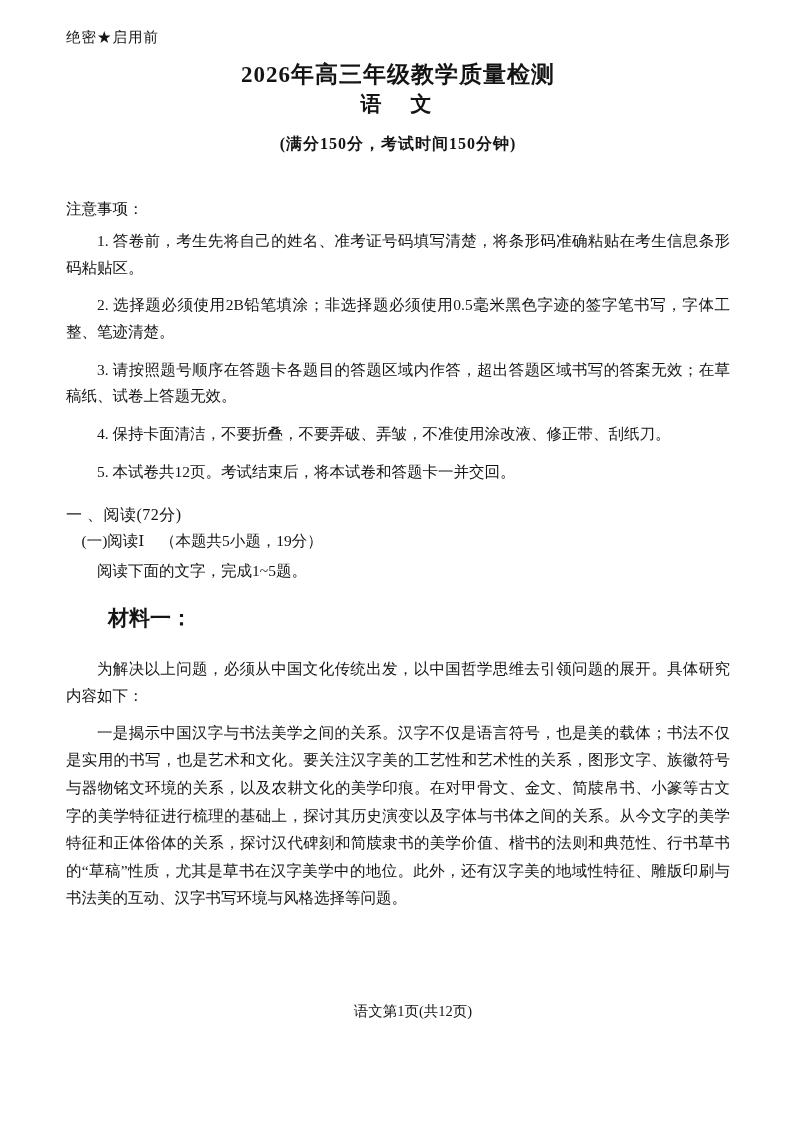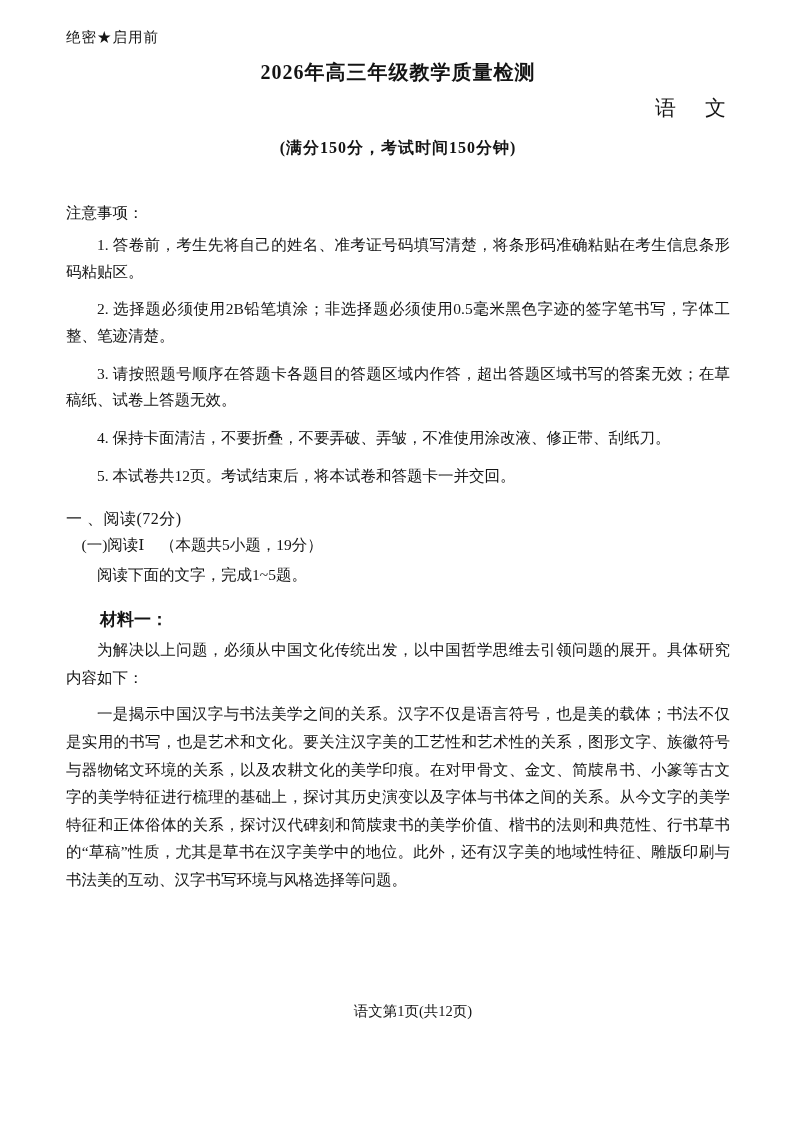--- a/index.html
+++ b/index.html
@@ -15,29 +15,29 @@
       padding: 28px 64px 0 66px;
       overflow: hidden;
     }
     .classification {
       font-size: 14.5px;
       letter-spacing: 1px;
       margin-bottom: 12px;
     }
     .title {
       text-align: center;
-      font-size: 20px;
+      font-size: 23px;
       font-weight: bold;
-      margin-bottom: 8px;
+      margin-bottom: 0;
       letter-spacing: 1px;
     }
     .subject {
-      text-align: right;
+      text-align: center;
       font-size: 21px;
-      font-weight: normal;
+      font-weight: bold;
       letter-spacing: 4px;
       margin-bottom: 16px;
     }
     .exam-info {
       text-align: center;
       font-size: 16px;
       font-weight: bold;
       margin-bottom: 44px;
       letter-spacing: 1px;
     }
@@ -65,25 +65,25 @@
       text-indent: 1em;
       margin-bottom: 7px;
     }
     .instruction {
       font-size: 15.5px;
       text-indent: 2em;
       line-height: 1.6;
       margin-bottom: 18px;
     }
     .material-label {
-      font-size: 17px;
+      font-size: 21px;
       font-weight: bold;
       text-indent: 2em;
       line-height: 1.6;
-      margin-bottom: 3px;
+      margin-bottom: 19px;
     }
     .para {
       font-size: 15.5px;
       line-height: 1.78;
       text-indent: 2em;
       text-align: justify;
       margin-bottom: 9px;
     }
     .footer {
       position: absolute;

